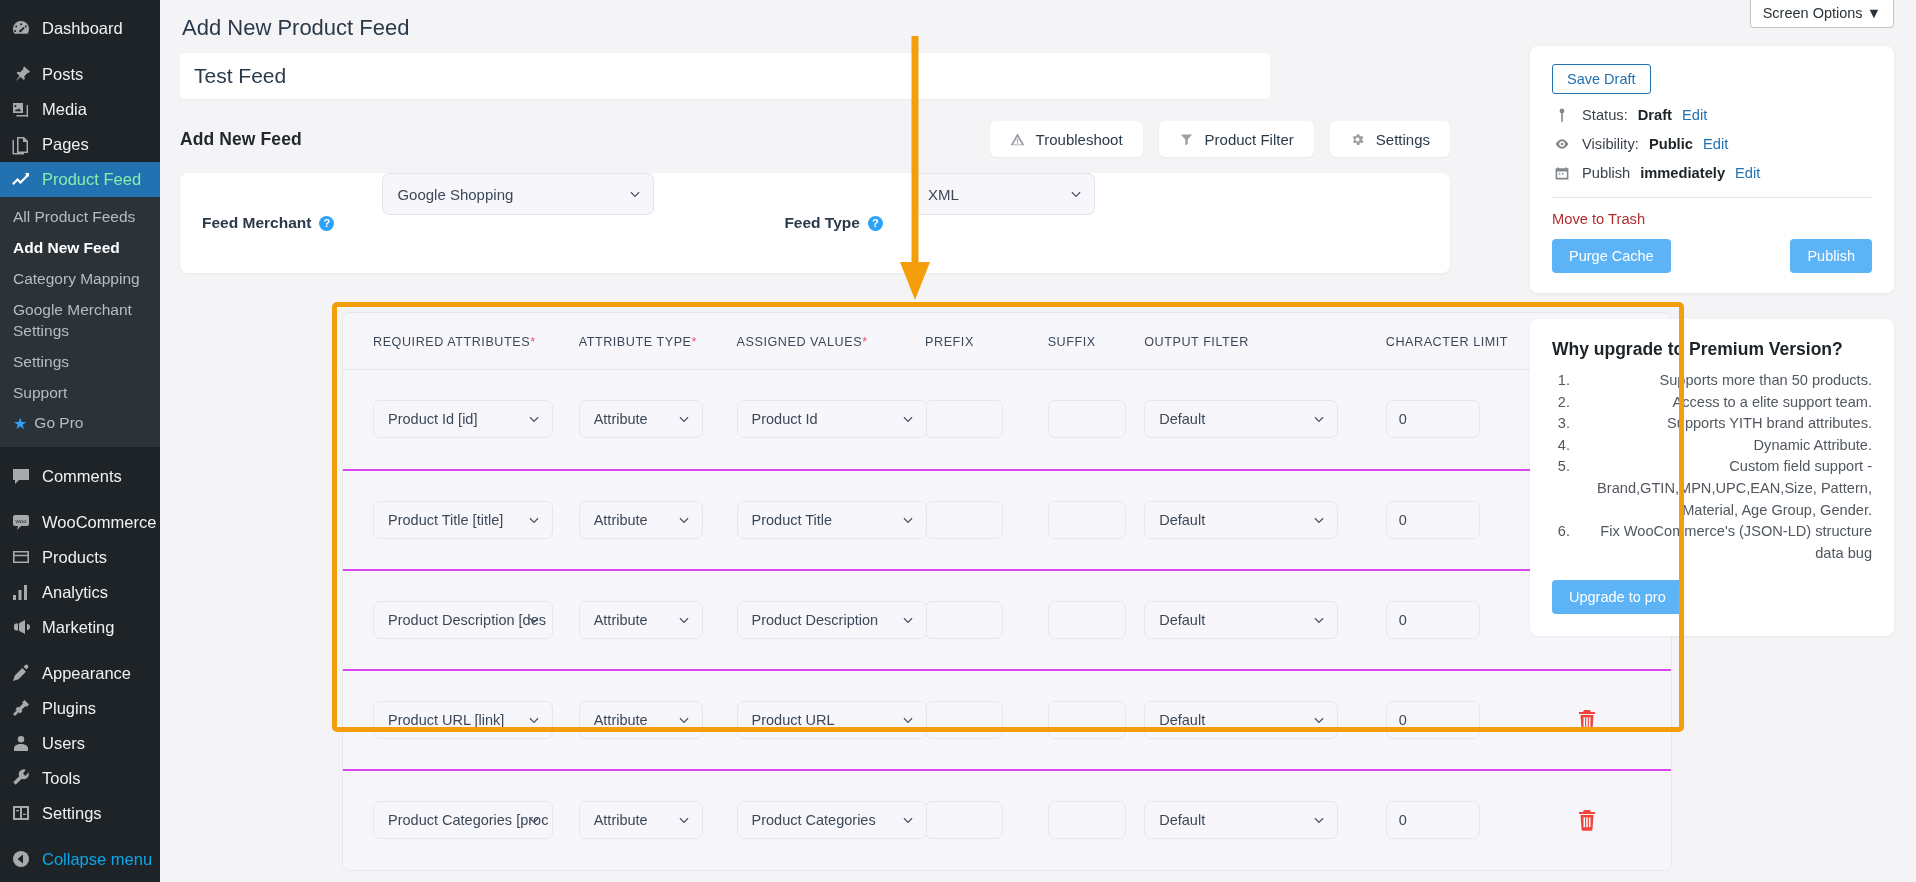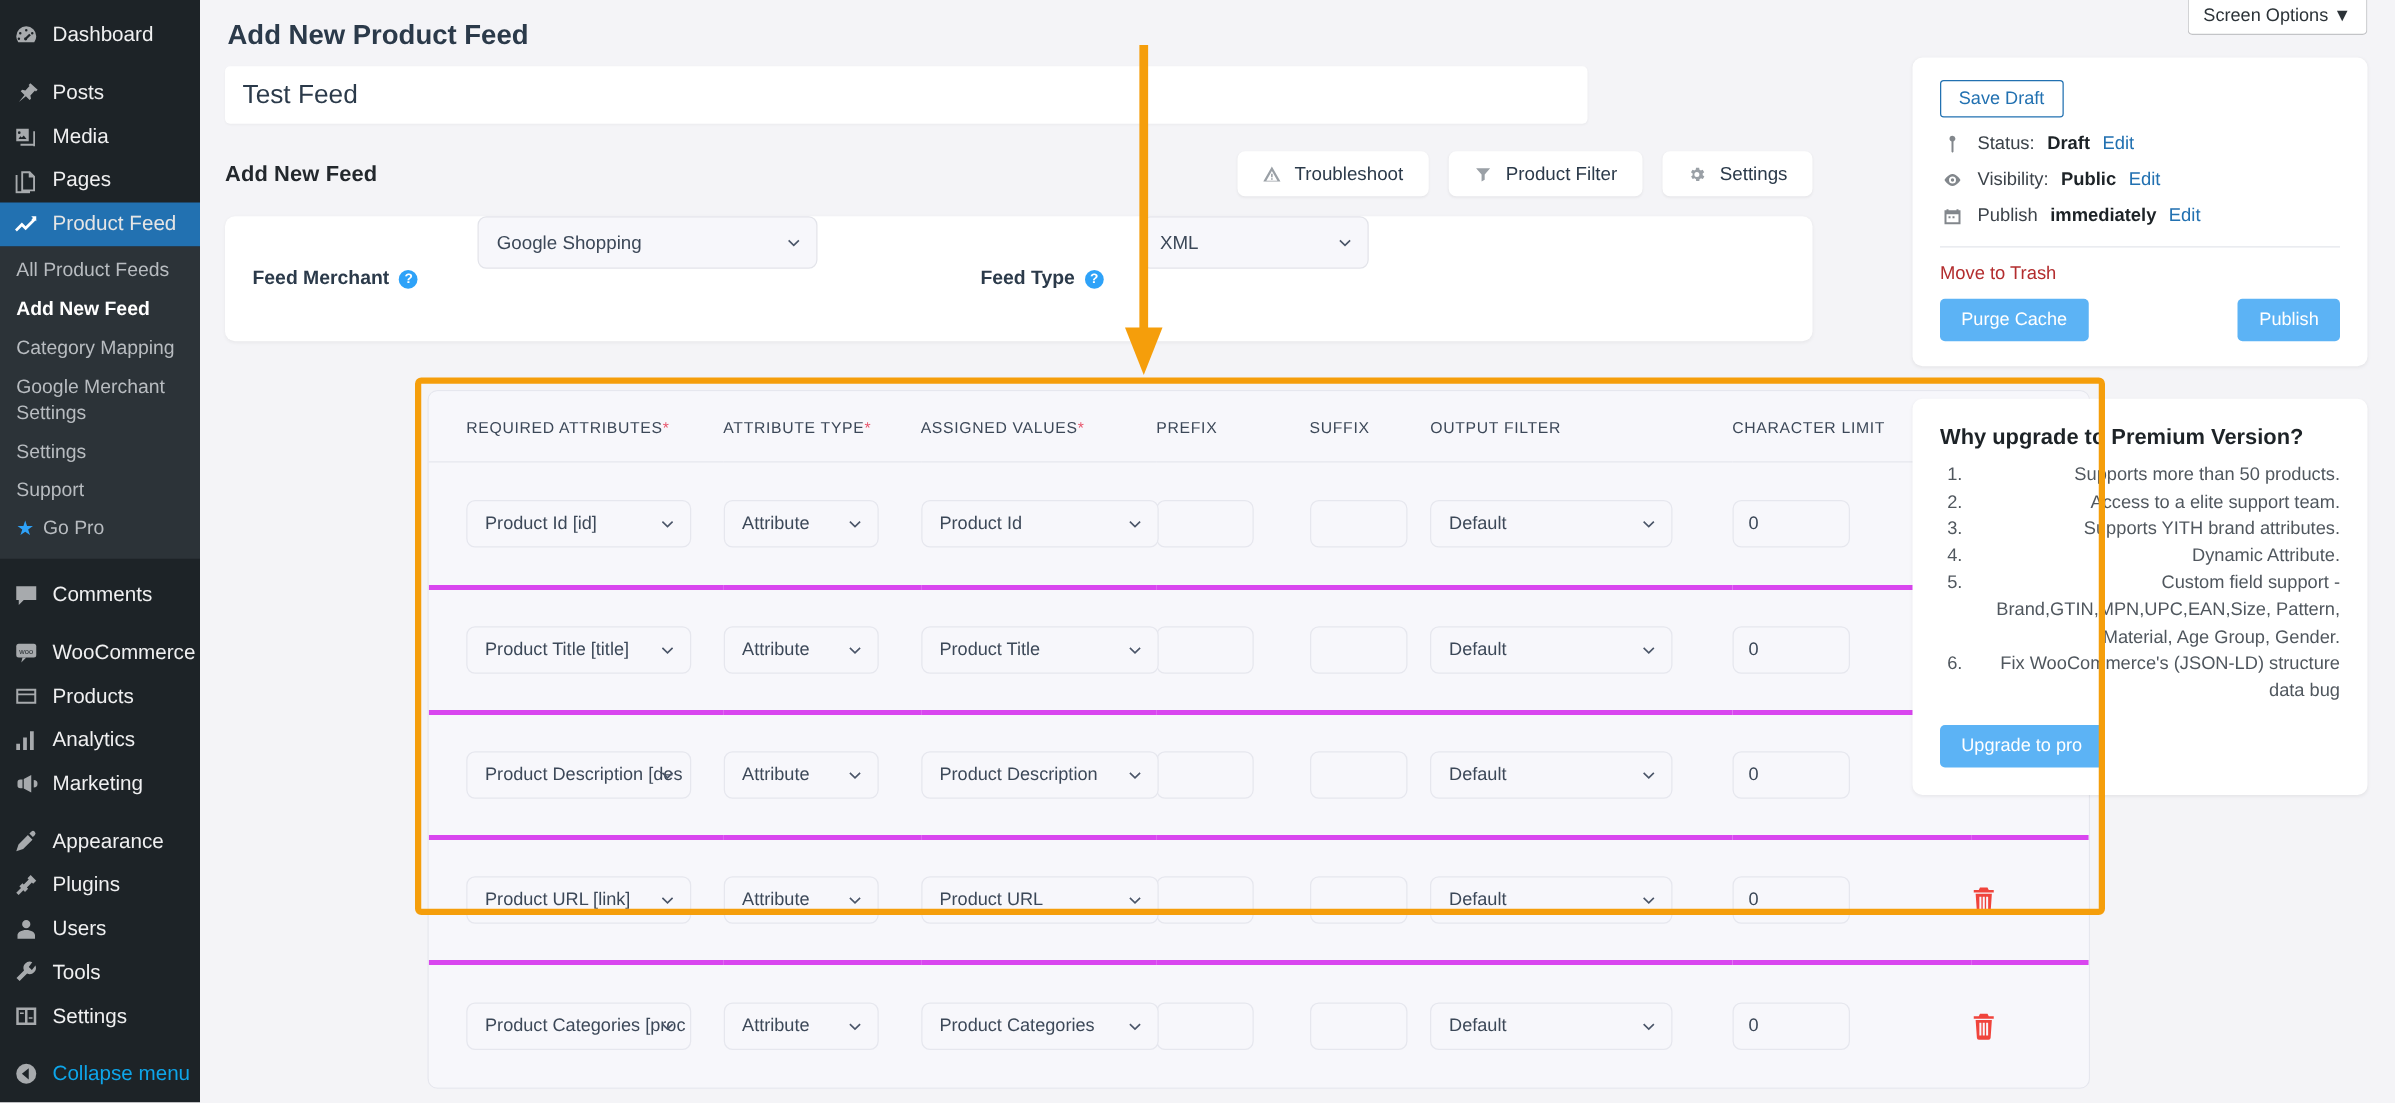--- a/index.html
+++ b/index.html
@@ -28,21 +28,21 @@
     line-height: 1;
     white-space: nowrap;
   }
   .menu-item .mi-icon {
     width: 22px; height: 22px;
     display: flex; align-items: center; justify-content: center;
     flex: 0 0 22px;
     color: #a7aaad;
   }
   .menu-item svg { width: 20px; height: 20px; display: block; fill: currentColor; }
-  .menu-item.active { background: #2271b1; color: #e5e5e5; position: relative; }
+  .menu-item.active { background: #2271b1; color: #86efac; position: relative; }
   .menu-item.active .mi-icon { color: #fff; }
   .menu-item.active::after {
     content: ""; position: absolute; right: -8px; top: 50%;
     transform: translateY(-50%);
     border: 8px solid transparent; border-right-color: #f4f4f7;
   }
   .menu-gap { height: 11px; }
   .submenu { background: #2c3338; padding: 5px 16px 8px 0; }
   .submenu-item {
     padding: 5px 0 5px 13px;
@@ -73,21 +73,21 @@
   }
 
   #content-col {
     position: absolute;
     left: 0; top: 0;
     width: 1390px;
     padding: 0 0 0 20px;
   }
 
   .page-title {
-    font-size: 22px; color: #2b3a4a; font-weight: 700;
+    font-size: 22px; color: #2b3a4a; font-weight: 400;
     padding: 15px 0 12px 2px;
   }
 
   .title-input {
     width: 1090px; height: 46px;
     background: #fff;
     border: none; border-radius: 4px;
     font-size: 21px; color: #2b3a4a;
     padding: 0 14px;
     font-family: "Liberation Sans", sans-serif;
@@ -192,21 +192,21 @@
     font-weight: normal;
     padding: 22px 0 20px 0;
     background: #f7f7fb;
     border-bottom: 1px solid #e6e7ee;
     white-space: nowrap;
   }
   table.attrs thead th .req { color: #e8546b; }
   table.attrs tbody td {
     padding: 0; height: 100px;
     vertical-align: middle;
-    border-bottom: 4px solid #d946ef;
+    border-bottom: 2px solid #d946ef;
     background: #f7f7fb;
   }
   table.attrs tbody tr:last-child td { border-bottom: none; }
 
   .c1 { width: 200px; padding-left: 30px !important; }
   .c2 { width: 134px; }
   .c3 { width: 160px; }
   .c4 { width: 104px; }
   .c5 { width: 82px; }
   .c6 { width: 205px; }

